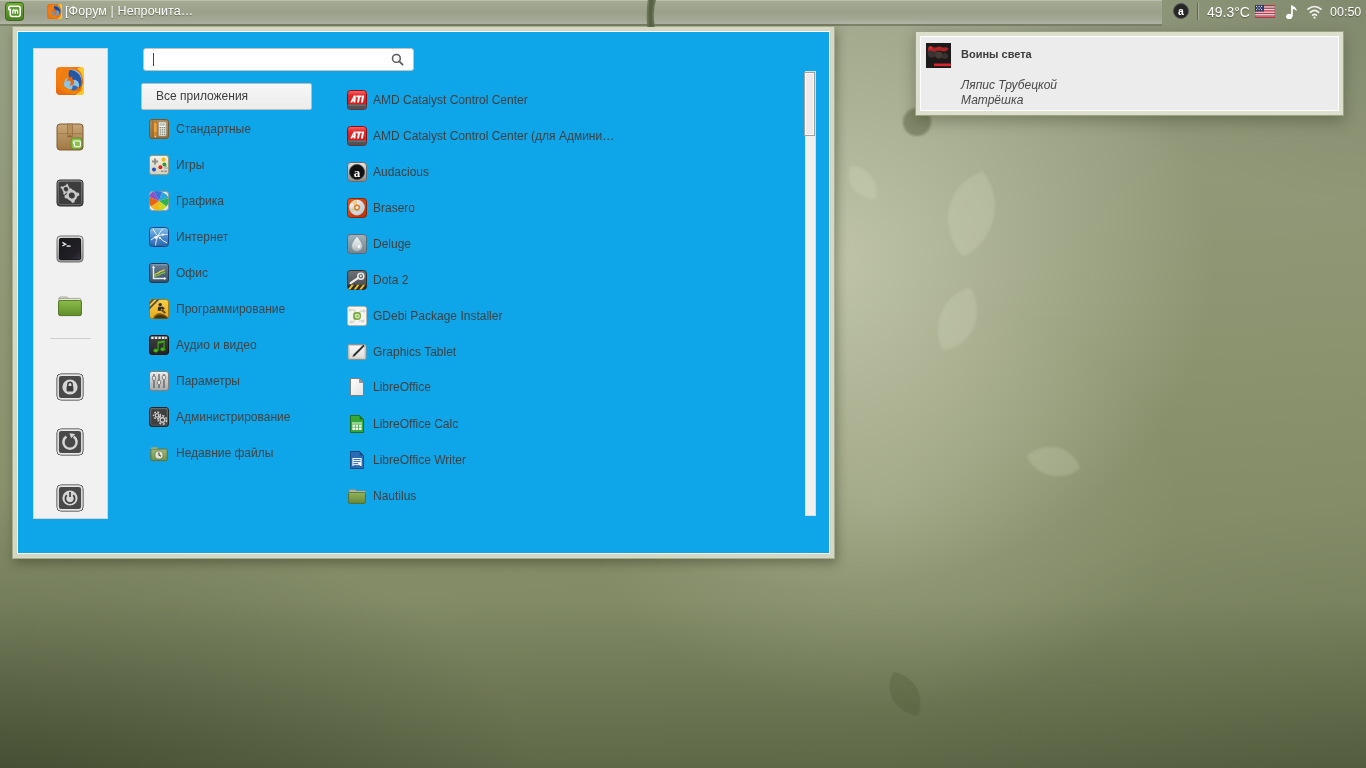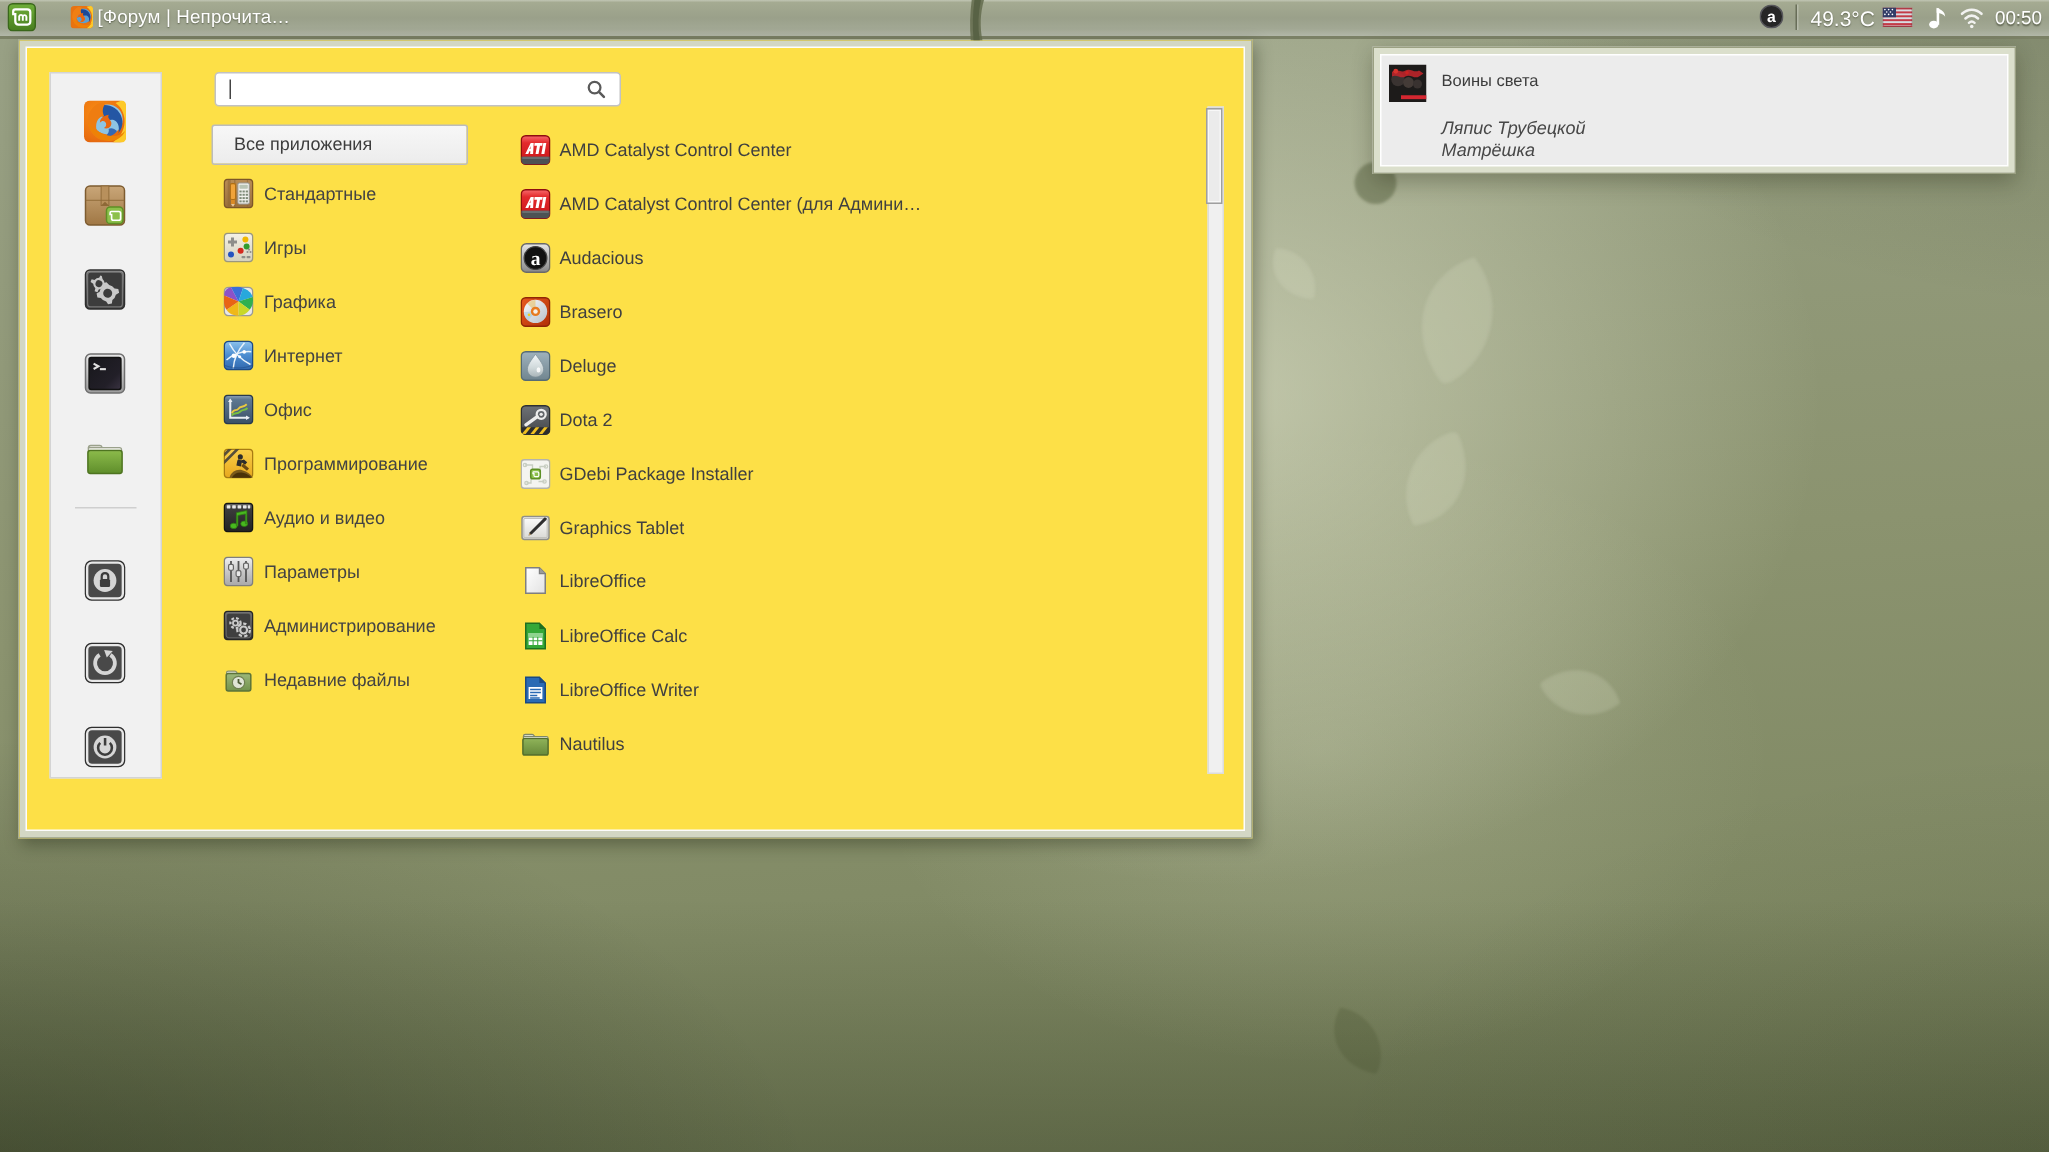--- a/index.html
+++ b/index.html
@@ -9,31 +9,31 @@
   radial-gradient(580px 480px at 820px 265px, rgba(232,235,211,.56), rgba(232,235,211,0) 68%),
   radial-gradient(430px 300px at 880px 500px, rgba(222,226,200,.22), rgba(222,226,200,0) 70%),
   radial-gradient(950px 530px at -40px 820px, rgba(10,18,2,.36), rgba(10,18,2,0) 62%),
   radial-gradient(820px 470px at 1400px 800px, rgba(16,24,6,.14), rgba(16,24,6,0) 64%),
   radial-gradient(620px 350px at 1420px -40px, rgba(24,32,12,.20), rgba(24,32,12,0) 70%),
   linear-gradient(to bottom, rgba(14,22,4,0) 78%, rgba(14,22,4,.26) 100%),
   linear-gradient(176deg,#99a186 0%, #8b936f 50%, #78825c 100%);
 }
 .abs{position:absolute;}
 
-#panel{position:absolute;left:0;top:0;width:1366px;height:24px;
+#panel{position:absolute;left:0;top:0;width:1162px;height:24px;
  background:linear-gradient(#a6ac93,#9aa08a 50%,#a2a894 80%,#b2b7a8);
  border-bottom:2px solid #7b8166;box-shadow:inset 0 1px 0 rgba(255,255,255,.25);}
 #panel .txt{position:absolute;color:#fff;text-shadow:0 1px 1px rgba(40,45,25,.55);}
 #ptitle{left:65px;top:4px;font-size:12.5px;letter-spacing:.1px;}
 #ptemp{left:1207px;top:4px;font-size:14px;}
 #pclock{left:1330px;top:5px;font-size:12.5px;}
 #psep{position:absolute;left:1197px;top:3px;width:1px;height:17px;background:rgba(60,66,45,.55);box-shadow:1px 0 0 rgba(255,255,255,.25);}
 
 #menu{position:absolute;left:12px;top:26px;width:821px;height:531px;
- background:#fde047;border:1px solid #a8ae94;
+ background:#0ea5e9;border:1px solid #a8ae94;
  box-shadow:inset 0 0 0 4px #d3d7c4, inset 0 0 0 5px #fdfdfd, 2px 4px 10px rgba(20,25,8,.35);}
 
 #favcol{position:absolute;left:20px;top:21px;width:73px;height:469px;
  background:#f1f1f1;border:1px solid #d4d4d4;}
 .fav{position:absolute;left:43px;width:28px;height:28px;}
 #favsep{position:absolute;left:37px;top:311px;width:41px;height:1px;background:#cfcfcf;}
 
 #search{position:absolute;left:130px;top:21px;width:269px;height:21px;
  background:#fff;border:1px solid #c2c2c2;border-radius:3px;}
 #search .cursor{position:absolute;left:9px;top:4px;width:1px;height:13px;background:#444;}
@@ -47,21 +47,21 @@
 .app{position:absolute;left:334px;height:36px;width:290px;}
 .app .ic{position:absolute;left:0;top:8px;width:20px;height:20px;}
 .app .tx{position:absolute;left:26px;top:11px;font-size:12px;color:#404040;white-space:nowrap;}
 
 #sbtrough{position:absolute;left:792px;top:44px;width:9px;height:443px;background:#f0f0f0;border:1px solid #dcdcdc;}
 #sbthumb{position:absolute;left:791px;top:45px;width:9px;height:62px;background:#ebebeb;border:1px solid #9f9f9f;box-shadow:inset 0 0 0 1px #f8f8f8;}
 
 #notif{position:absolute;left:915px;top:31px;width:427px;height:83px;
  background:#ececec;border:1px solid #9ba183;
  box-shadow:inset 0 0 0 4px #dbdfcc, inset 0 0 0 5px #ffffff, 0 5px 14px rgba(25,30,10,.30);}
-#notif .t1{position:absolute;left:45px;top:16px;font-size:11px;font-weight:normal;color:#3c3c3c;}
+#notif .t1{position:absolute;left:45px;top:16px;font-size:11px;font-weight:bold;color:#3c3c3c;}
 #notif .t2{position:absolute;left:45px;top:46px;font-size:12px;color:#474747;line-height:15px;font-style:italic;}
 #nart{position:absolute;left:10px;top:11px;width:25px;height:25px;}
 </style></head>
 <body>
 <div id="wall">
 <svg class="abs" style="left:0;top:0" width="1366" height="768" viewBox="0 0 1366 768">
   <defs>
     <path id="leaf" d="M24,79 C-6,52 0,16 26,0 C50,18 54,54 32,77 C29,80 26,81 24,79 Z"></path>
     <filter id="soft" x="-30%" y="-30%" width="160%" height="160%">
           <feGaussianBlur stdDeviation="1.1"></feGaussianBlur>

